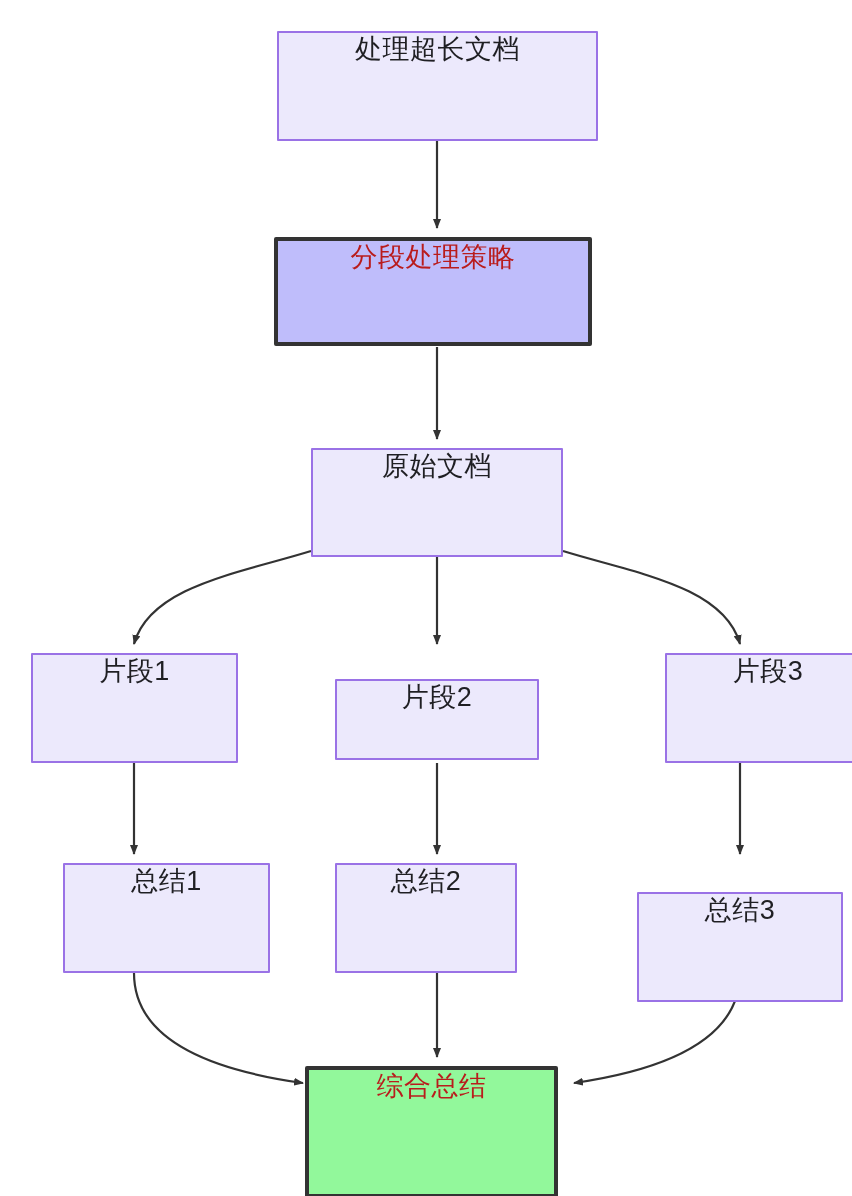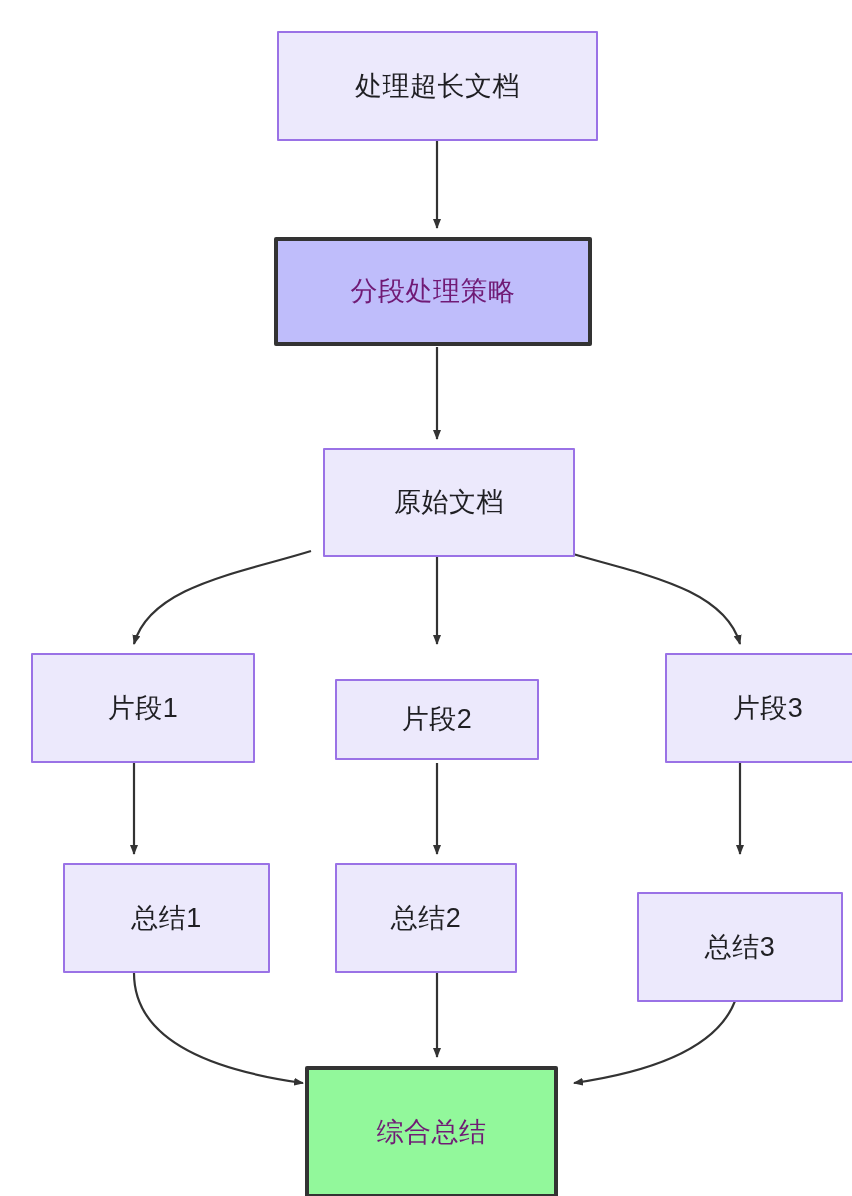--- a/index.html
+++ b/index.html
@@ -24,21 +24,20 @@
     left: 0;
     top: 0;
     width: 852px;
     height: 1196px;
     display: block;
   }
   .node-box {
     position: absolute;
     box-sizing: border-box;
     display: flex;
-    align-items: center;
     justify-content: center;
     text-align: center;
   }
   .node-normal {
     background: #ece9fc;
     border: 2px solid #9a72e6;
     border-radius: 1px;
   }
   .node-highlight {
     background: #bfbdfb;
@@ -54,21 +53,21 @@
     font-family: "Liberation Sans", "DejaVu Sans", sans-serif;
     font-size: 27px;
     line-height: 1.2;
     color: #1f1f23;
     letter-spacing: 0.5px;
     user-select: none;
     white-space: nowrap;
   }
   .node-highlight .node-label,
   .node-success .node-label {
-    color: #701a75;
+    color: #b91c1c;
   }
 </style>
 </head>
 <body>
 
 <div id="diagram-root">
 
   <svg class="flow-canvas" viewBox="0 0 852 1196" xmlns="http://www.w3.org/2000/svg">
     <defs>
       <marker id="arrowhead" markerWidth="10" markerHeight="8" refX="9" refY="4" orient="auto" markerUnits="userSpaceOnUse">
@@ -100,25 +99,25 @@
   </svg>
 
   <div class="node-box node-normal" style="left:277px; top:31px; width:321px; height:110px;">
     <span class="node-label">处理超长文档</span>
   </div>
 
   <div class="node-box node-highlight" style="left:274px; top:237px; width:318px; height:109px;">
     <span class="node-label">分段处理策略</span>
   </div>
 
-  <div class="node-box node-normal" style="left:323px; top:448px; width:252px; height:109px;">
+  <div class="node-box node-normal" style="left:311px; top:448px; width:252px; height:109px;">
     <span class="node-label">原始文档</span>
   </div>
 
-  <div class="node-box node-normal" style="left:31px; top:653px; width:224px; height:110px;">
+  <div class="node-box node-normal" style="left:31px; top:653px; width:207px; height:110px;">
     <span class="node-label">片段1</span>
   </div>
 
   <div class="node-box node-normal" style="left:335px; top:679px; width:204px; height:81px;">
     <span class="node-label">片段2</span>
   </div>
 
   <div class="node-box node-normal" style="left:637px; top:653px; width:206px; height:110px;margin-left:28px;">
     <span class="node-label">片段3</span>
   </div>

